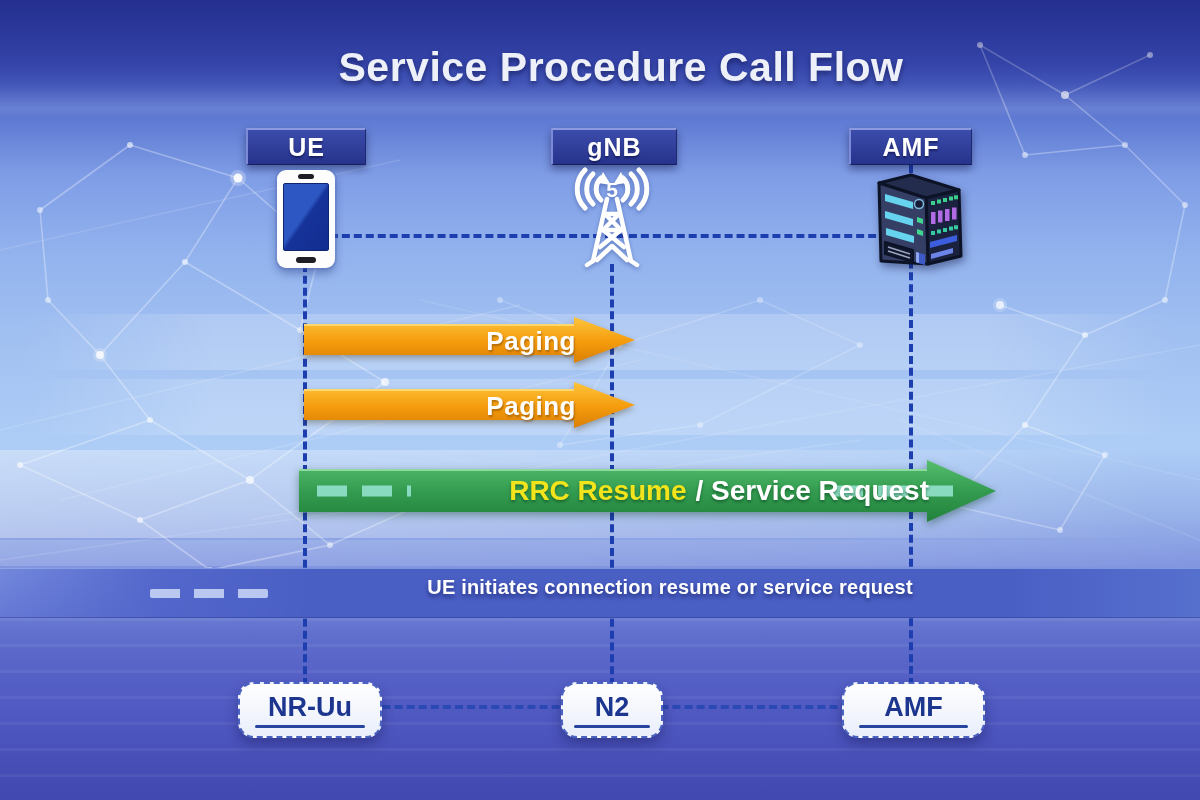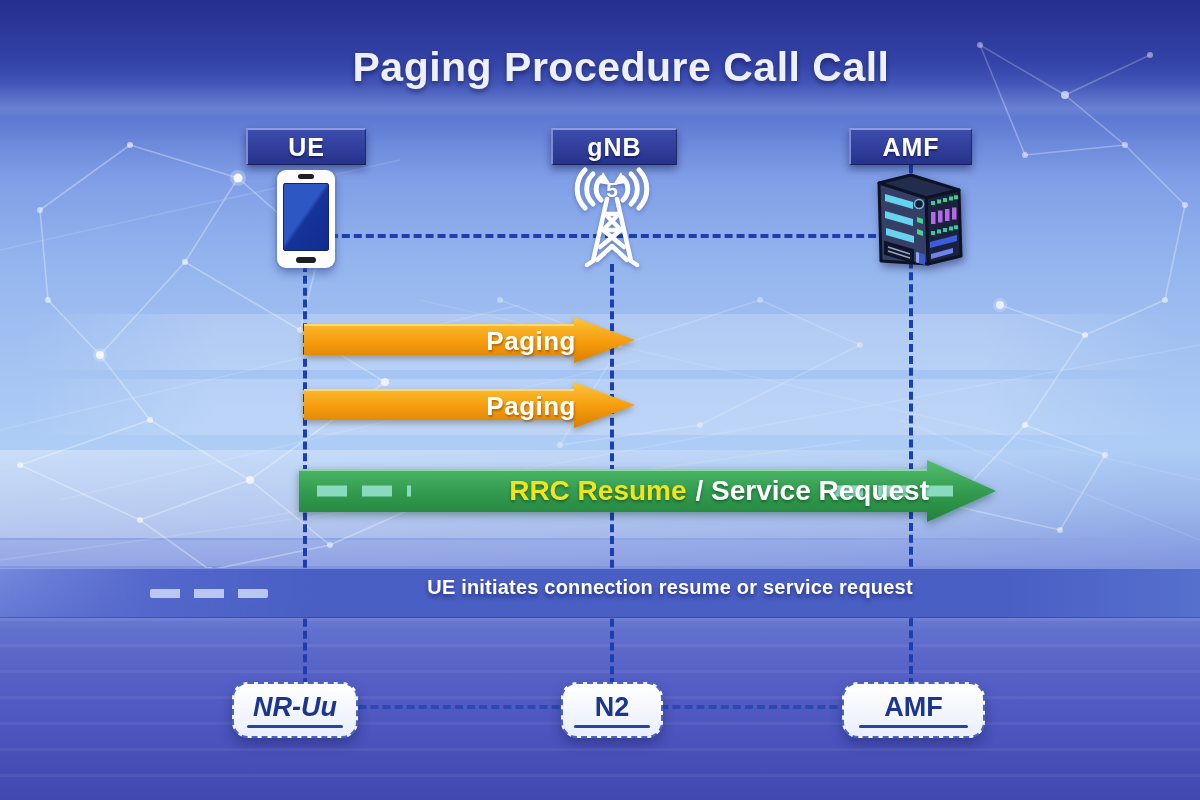--- a/index.html
+++ b/index.html
@@ -78,21 +78,21 @@
   .caption{position:absolute;left:140px;right:0;top:576px;z-index:5;text-align:center;
     color:#fff;font-size:20px;font-weight:700;letter-spacing:.2px;
     text-shadow:0 3px 4px rgba(8,16,80,.55);}
   
   .ibox{position:absolute;top:682px;height:56px;z-index:6;display:flex;flex-direction:column;align-items:center;justify-content:center;
     background:linear-gradient(180deg,#ffffff,#e9eefb);
     border:2px dashed #4a63c0;border-radius:16px;
     box-shadow:0 6px 12px rgba(18,24,85,.38);}
   .ibox .lbl{font-size:27px;font-weight:700;color:#1c3690;line-height:30px;}
   .ibox .rule{width:78%;height:3px;margin-top:3px;border-radius:2px;background:#27449f;}
-  .ibox.i1{left:232px;width:126px;font-style:italic;}
+  .ibox.i1{left:238px;width:144px;}
   .ibox.i2{left:561px;width:102px;}
   .ibox.i3{left:842px;width:143px;}
 </style>
 </head>
 <body>
 
 <div class="stage">
 
   <svg class="plexus" width="1200" height="800" viewBox="0 0 1200 800">
     <g stroke="#ffffff" stroke-width="1.6" fill="none">
@@ -150,21 +150,21 @@
     </g>
   </svg>
 
   <div class="top-shade"></div>
   <div class="bottom-shade"></div>
   <div class="streak s1"></div>
   <div class="streak s2"></div>
   <div class="streak s3"></div>
   <div class="streak s4"></div>
 
-  <div class="title">Paging Procedure Call Call</div>
+  <div class="title">Service Procedure Call Flow</div>
 
   <div class="ebox ue">
       <span>UE</span>
     </div>
   <div class="ebox gnb">
       <span>gNB</span>
     </div>
   <div class="ebox amf">
       <span>AMF</span>
     </div>

